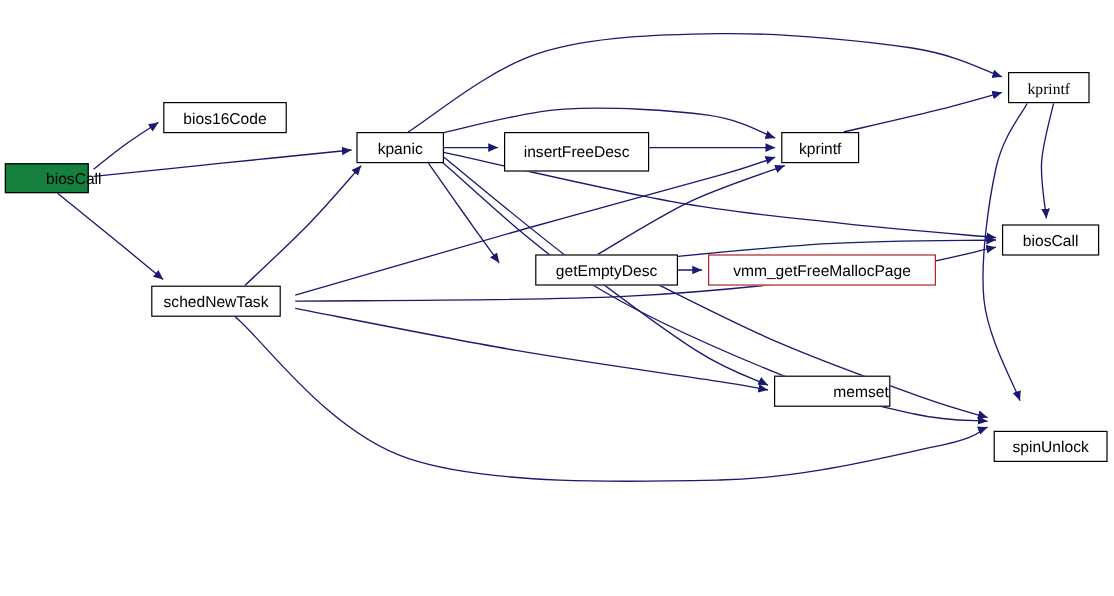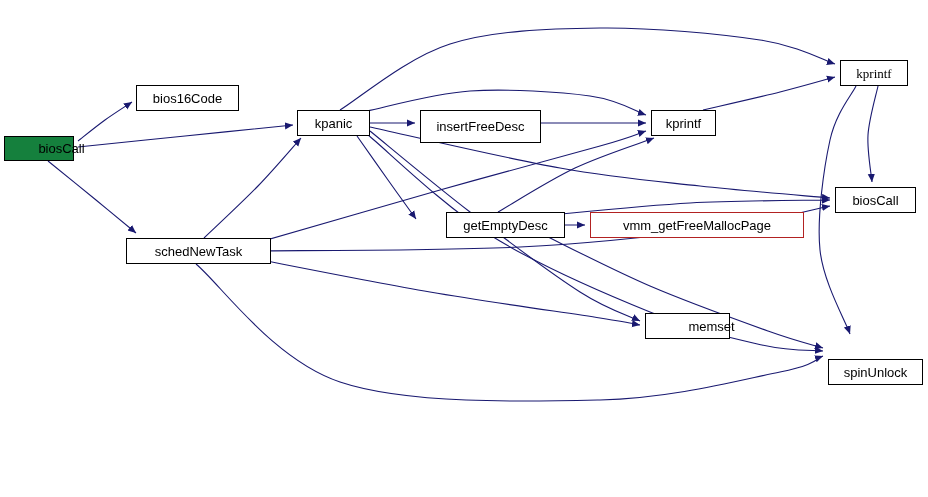--- a/index.html
+++ b/index.html
@@ -87,18 +87,18 @@
   </svg>
   <div class="node-layer" data-interactable="false">
       <div class="node" data-interactable="false" style="left: 4px; top: 136px; width: 70px; height: 25px; background: #15803d; border-color: rgb(0, 0, 0); padding-left: 45px;">biosCall</div>
       <div class="node" data-interactable="true" style="left: 136px; top: 85px; width: 103px; height: 26px; background: rgb(255, 255, 255); border-color: rgb(0, 0, 0);">bios16Code</div>
       <div class="node" data-interactable="true" style="left: 297px; top: 110px; width: 73px; height: 26px; background: rgb(255, 255, 255); border-color: rgb(0, 0, 0);">kpanic</div>
       <div class="node" data-interactable="true" style="left: 420px; top: 110px; width: 121px; height: 33px; background: rgb(255, 255, 255); border-color: rgb(0, 0, 0);">insertFreeDesc</div>
       <div class="node" data-interactable="true" style="left: 651px; top: 110px; width: 65px; height: 26px; background: rgb(255, 255, 255); border-color: rgb(0, 0, 0);">kprintf</div>
       <div class="node" data-interactable="true" style="left: 840px; top: 60px; width: 68px; height: 26px; background: rgb(255, 255, 255); border-color: rgb(0, 0, 0); font-family: Liberation Serif, serif;">kprintf</div>
       <div class="node" data-interactable="true" style="left: 835px; top: 187px; width: 81px; height: 26px; background: rgb(255, 255, 255); border-color: rgb(0, 0, 0);">biosCall</div>
       <div class="node" data-interactable="true" style="left: 421px; top: 212px; width: 119px; height: 26px; background: rgb(255, 255, 255); border-color: rgb(0, 0, 0); margin-left: 25px;">getEmptyDesc</div>
-      <div class="node" data-interactable="true" style="left: 590px; top: 212px; width: 214px; height: 26px; background: rgb(255, 255, 255); border-color: rgb(178, 34, 34);">vmm_getFreeMallocPage</div>
-      <div class="node" data-interactable="true" style="left: 126px; top: 238px; width: 145px; height: 26px; background: rgb(255, 255, 255); border-color: rgb(0, 0, 0);">schedNewTask</div>
-      <div class="node" data-interactable="true" style="left: 645px; top: 313px; width: 85px; height: 26px; background: rgb(255, 255, 255); border-color: rgb(0, 0, 0); padding-left: 48px;">memset</div>
+      <div class="node" data-interactable="true" style="left: 590px; top: 212px; width: 190px; height: 26px; background: rgb(255, 255, 255); border-color: rgb(178, 34, 34);">vmm_getFreeMallocPage</div>
+      <div class="node" data-interactable="true" style="left: 126px; top: 238px; width: 108px; height: 26px; background: rgb(255, 255, 255); border-color: rgb(0, 0, 0);">schedNewTask</div>
+      <div class="node" data-interactable="true" style="left: 645px; top: 313px; width: 97px; height: 26px; background: rgb(255, 255, 255); border-color: rgb(0, 0, 0); padding-left: 48px;">memset</div>
       <div class="node" data-interactable="true" style="left: 828px; top: 359px; width: 95px; height: 26px; background: rgb(255, 255, 255); border-color: rgb(0, 0, 0);">spinUnlock</div>
     </div>
 </div>
 
 </body></html>

